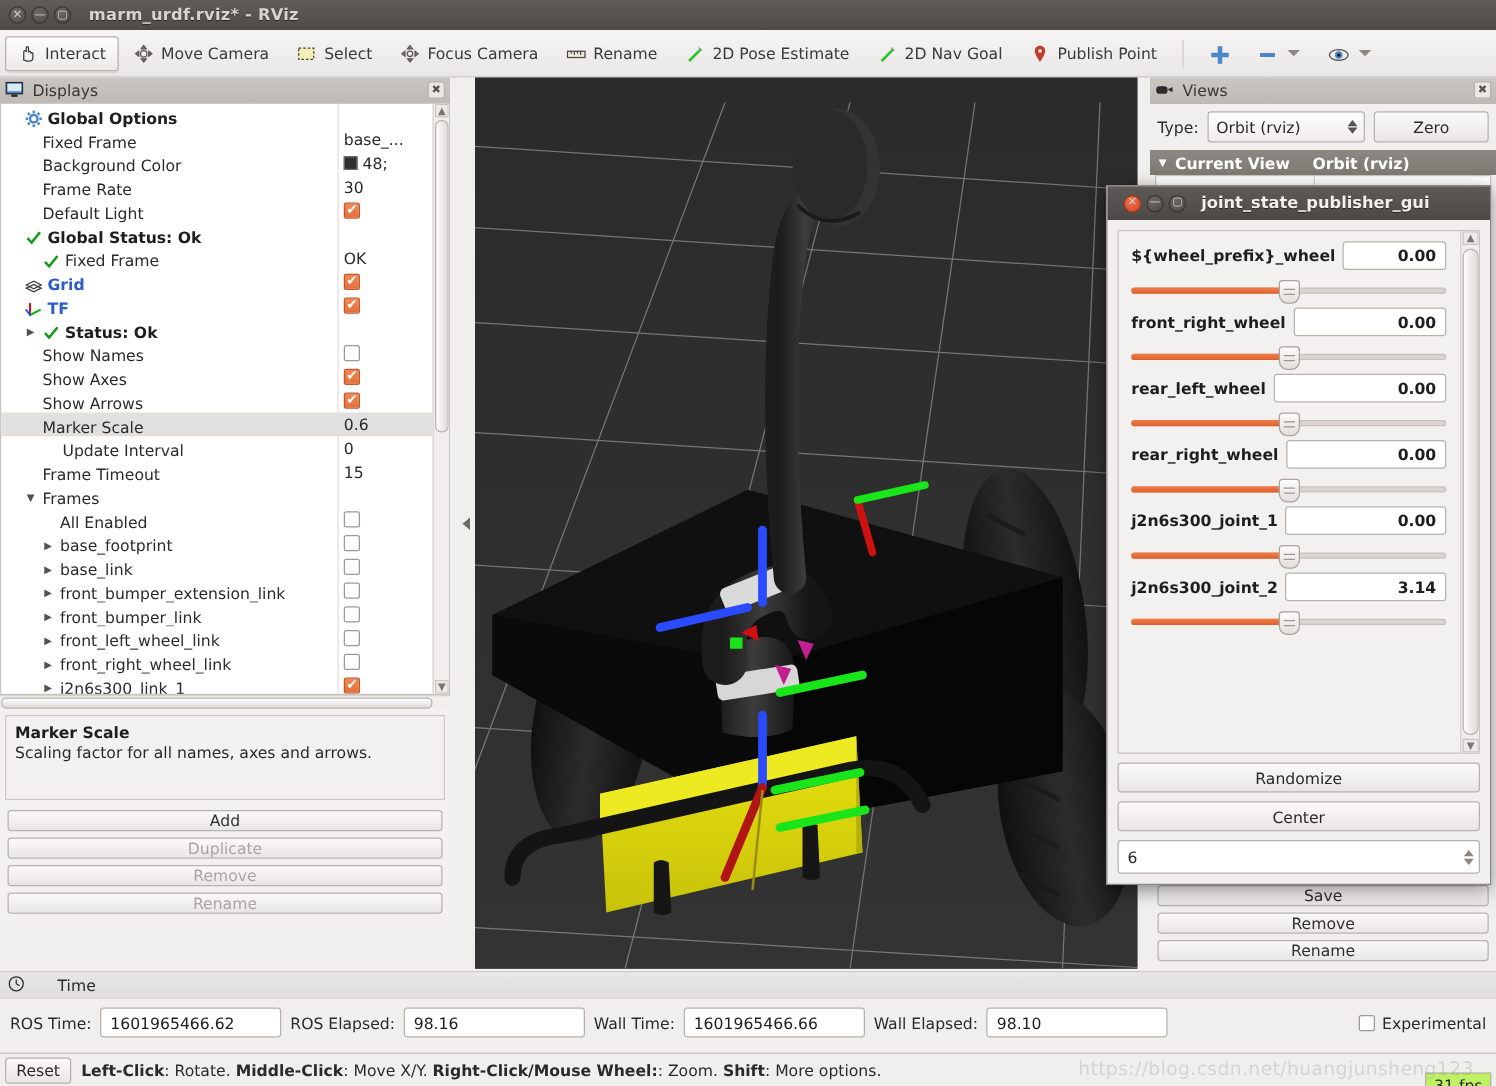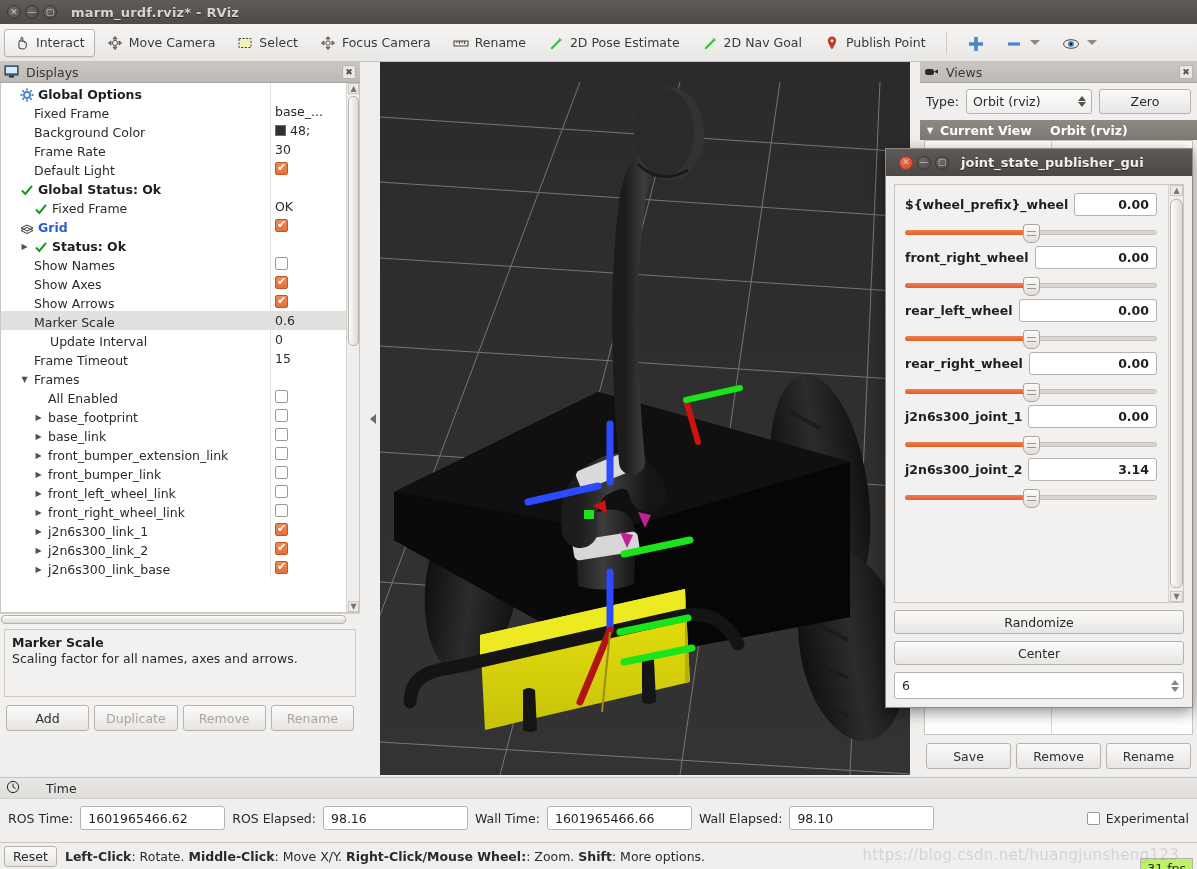--- a/index.html
+++ b/index.html
@@ -82,21 +82,21 @@
   .sarrow { position:absolute; left:1px; width:11px;height:11px; color:#7a7672; font-size:8px;
             display:flex;align-items:center;justify-content:center; background:#eceae8; border:1px solid #c9c5c1;}
   .hscroll { height:11px; background:#f1efed; border-top:1px solid #d6d2ce; position:relative; }
   .hscroll .hthumb { position:absolute; top:1px; height:9px; background:linear-gradient(to bottom,#fdfdfd,#dedad6);
                      border:1px solid #b6b2ae; border-radius:4px;}
 
   .desc-box { margin:5px 4px 0 4px; height:68px; background:#f3f1ef; border:1px solid #cdc9c5; padding:5px 7px;}
   .desc-title { font-weight:bold; font-size:12.5px; color:#1e1e1e; }
   .desc-text { font-size:12.5px; color:#2a2a2a; margin-top:1px;}
 
-  .btnrow { display:flex; gap:5px; padding:8px 6px 6px 6px; }
+  .btnrow { display:flex; gap:5px; padding:8px 6px 6px 6px;flex-direction:column; }
   .gbtn { flex:1; height:26px; border:1px solid #b6b2ae; border-radius:3px;
           background:linear-gradient(to bottom,#fbfaf9,#e8e6e4); font-size:12.5px;
           display:flex;align-items:center;justify-content:center; color:#2f2f2f; cursor:default;}
   .gbtn.dim { color:#a9a5a1; }
 
   
   .view3d { position:absolute; left:380px; top:62px; width:530px; height:713px;
             background:#2e2e2e; overflow:hidden; }
   .collapse-handle { position:absolute; left:366px; top:62px; width:14px; height:713px;
                      background:#f0efee; display:flex; align-items:center; justify-content:center;}
@@ -397,20 +397,36 @@
                     <path d="M1 9.5 L7 6.5 L13 9.5 L7 12.5z"></path>
                   </g>
                 </svg></span>
               <span class="bold-blue">Grid</span>
             </div>
             <div class="tval">
               <span class="chk on"></span>
             </div>
           </div>
           <div class="trow">
+            <div class="tname" style="padding-left: 4px;">
+              <span class="twist">&nbsp;</span>
+              <span class="ticon" style="width: 14px; height: 14px;"><svg width="14" height="14" viewBox="0 0 14 14">
+                  <g stroke-width="1.6" stroke-linecap="round">
+                    <path d="M4 12 L4 3" stroke="#cf1111"></path>
+                    <path d="M4 12 L12 8" stroke="#1ab81a"></path>
+                    <path d="M4 12 L1 8" stroke="#2a4bff"></path>
+                  </g>
+                </svg></span>
+              <span class="bold-blue">TF</span>
+            </div>
+            <div class="tval">
+              <span class="chk on"></span>
+            </div>
+          </div>
+          <div class="trow">
             <div class="tname" style="padding-left: 18px;">
               <span class="twist">▶</span>
               <span class="ticon" style="width: 14px; height: 14px;"><svg width="14" height="14" viewBox="0 0 14 14">
                   <path d="M2 7.5 L5.3 11 L12 2.8" fill="none" stroke="#159a15" stroke-width="2"></path>
                 </svg></span>
               <span class="bold-dark">Status: Ok</span>
             </div>
             <div class="tval"></div>
           </div>
           <div class="trow">

